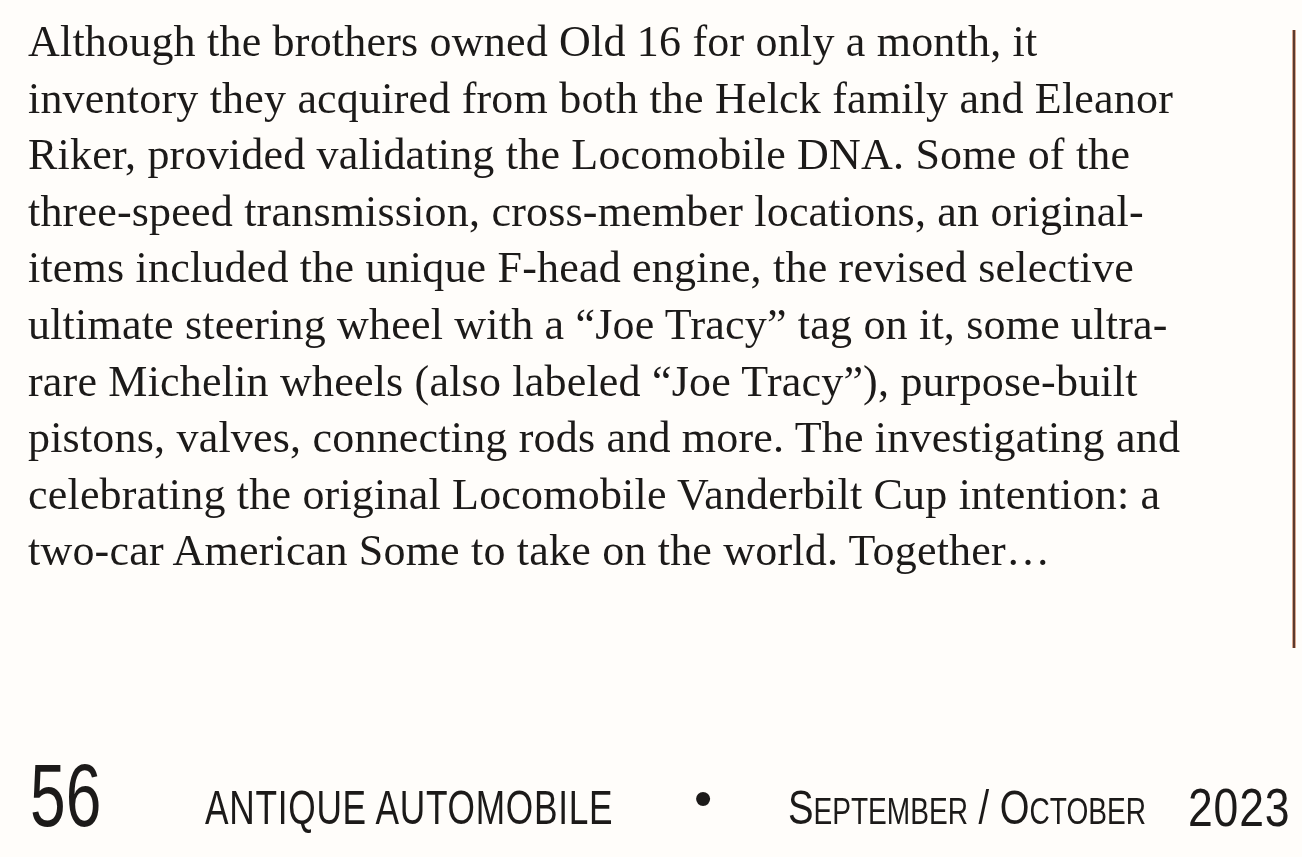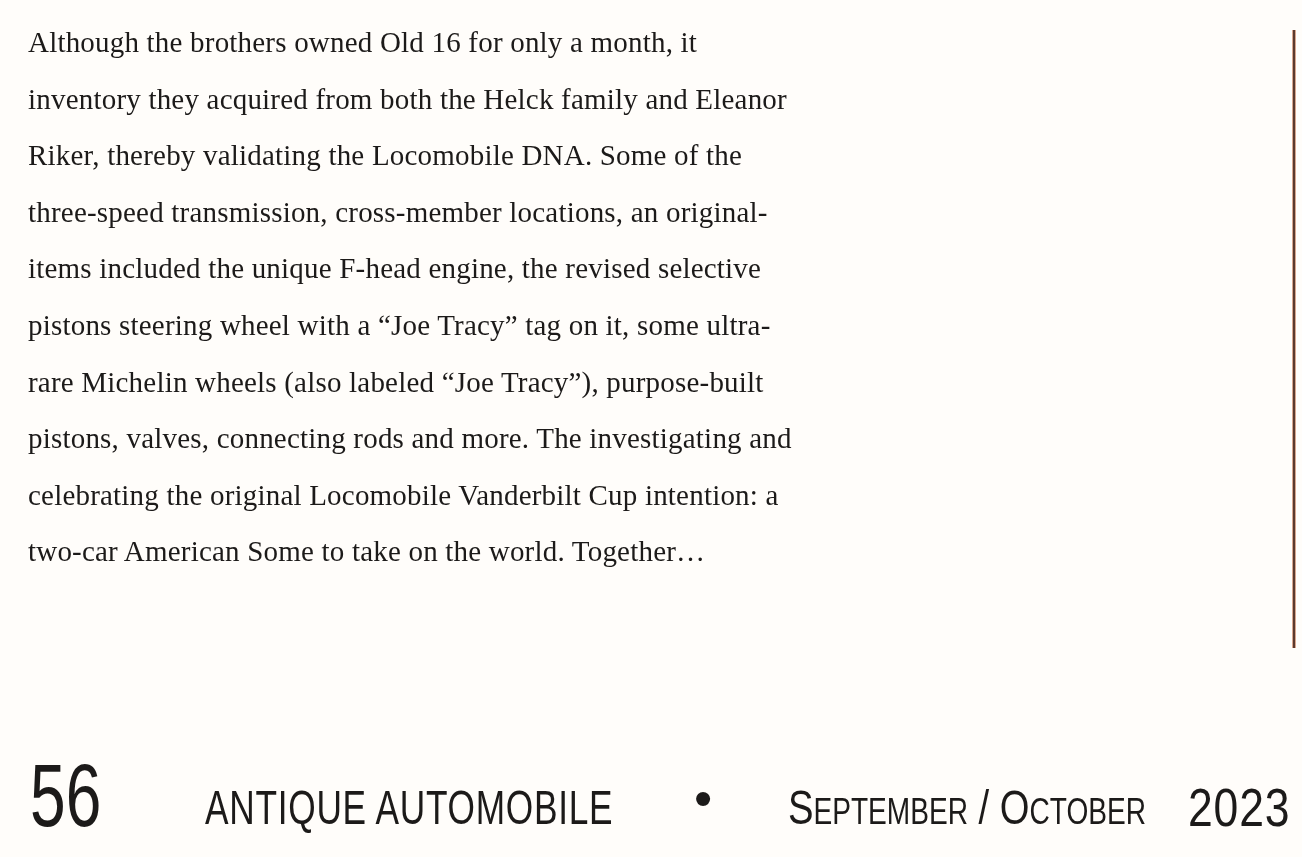--- a/index.html
+++ b/index.html
@@ -7,21 +7,21 @@
     width: 1302px; height: 857px;
     position: relative;
     overflow: hidden;
     background: #fffdfa;
     font-family: "Liberation Serif", serif;
   }
   .article {
     position: absolute;
     left: 28px; top: 14px;
     color: #1c1a19;
-    font-size: 29px;
+    font-size: 44px;
     line-height: 56.6px;
     letter-spacing: 0.2px;
     white-space: nowrap;
   }
   .article .line { white-space: nowrap; }
   .footer-text {
     position: absolute;
     font-family: "Liberation Sans", sans-serif;
     color: #1c1a19;
     line-height: 1;
@@ -64,24 +64,24 @@
     border-left: 1px solid #d8a78f;
     border-right: 1px solid #d8a78f;
   }
 </style>
 </head>
 <body>
 
 <div class="article">
   <div class="line">Although the brothers owned Old 16 for only a month, it</div>
   <div class="line">inventory they acquired from both the Helck family and Eleanor</div>
-  <div class="line">Riker, thereby validating the Locomobile DNA. Some of the</div>
+  <div class="line">Riker, provided validating the Locomobile DNA. Some of the</div>
   <div class="line">three-speed transmission, cross-member locations, an original-</div>
   <div class="line">items included the unique F-head engine, the revised selective</div>
-  <div class="line">pistons steering wheel with a “Joe Tracy” tag on it, some ultra-</div>
+  <div class="line">ultimate steering wheel with a “Joe Tracy” tag on it, some ultra-</div>
   <div class="line">rare Michelin wheels (also labeled “Joe Tracy”), purpose-built</div>
   <div class="line">pistons, valves, connecting rods and more. The investigating and</div>
   <div class="line">celebrating the original Locomobile Vanderbilt Cup intention: a</div>
   <div class="line">two-car American Some to take on the world. Together…</div>
 </div>
 
 <div class="footer-text page-number">56</div>
 
 <div class="footer-text magazine-title">ANTIQUE AUTOMOBILE</div>
 

